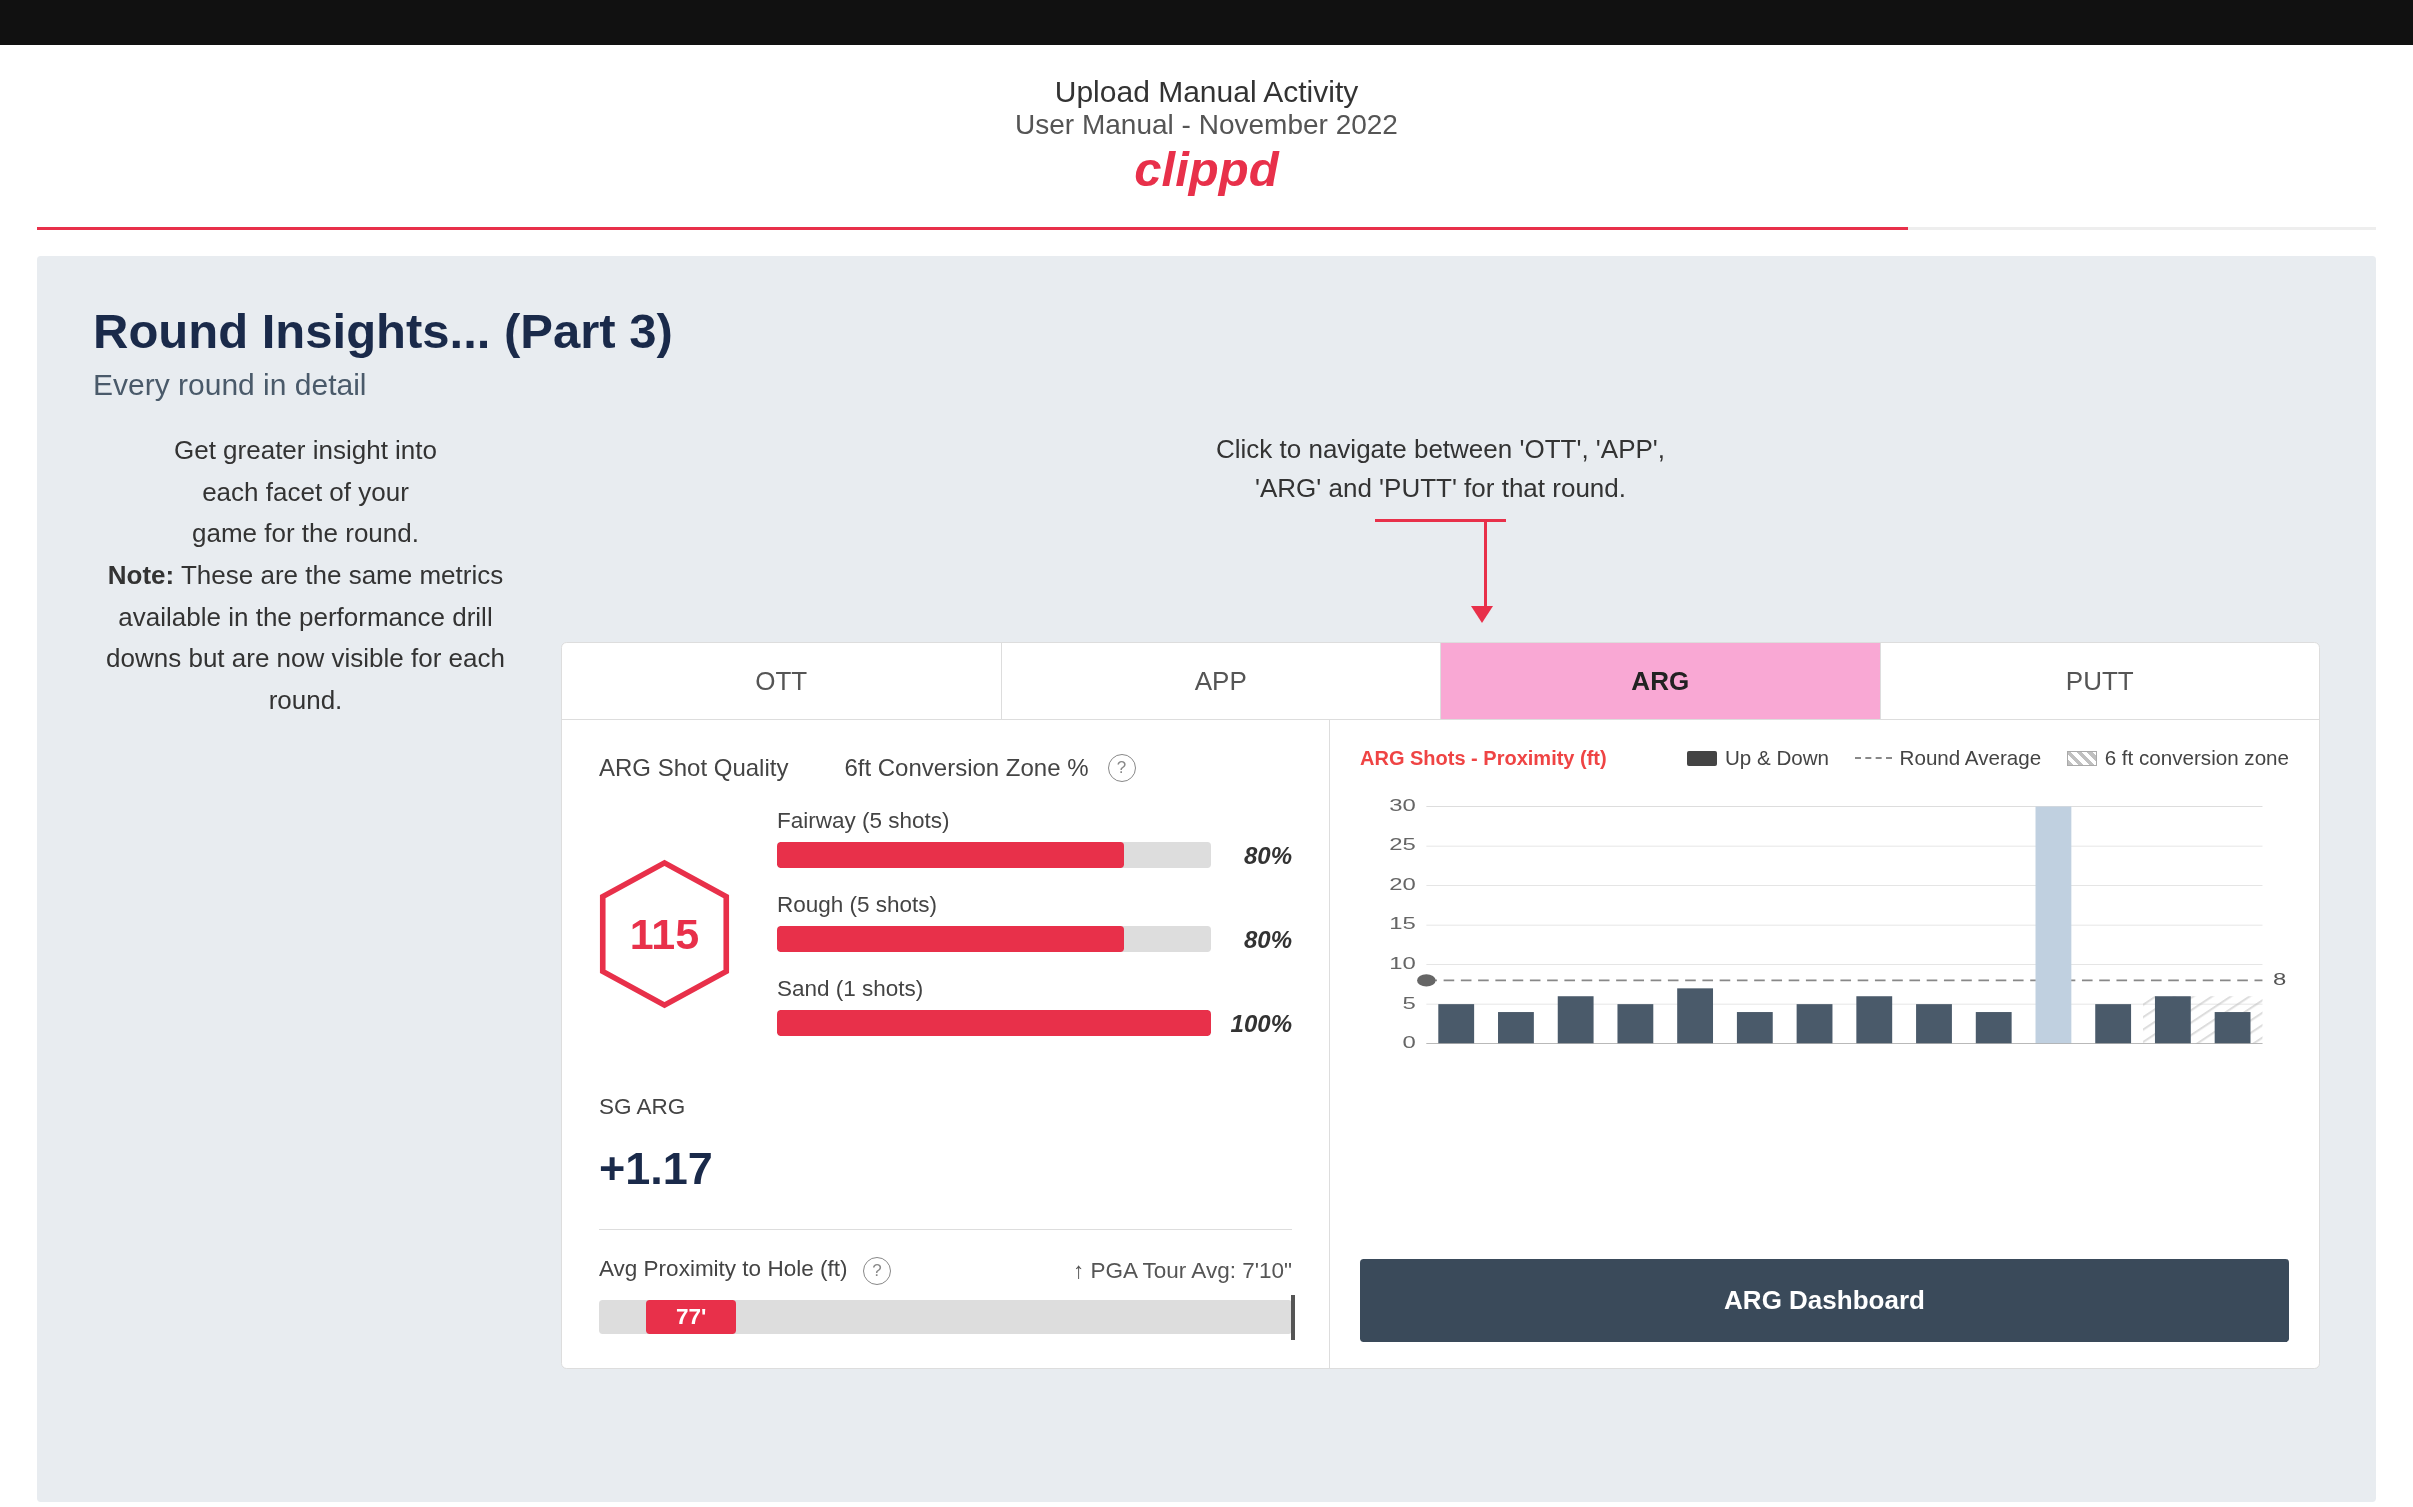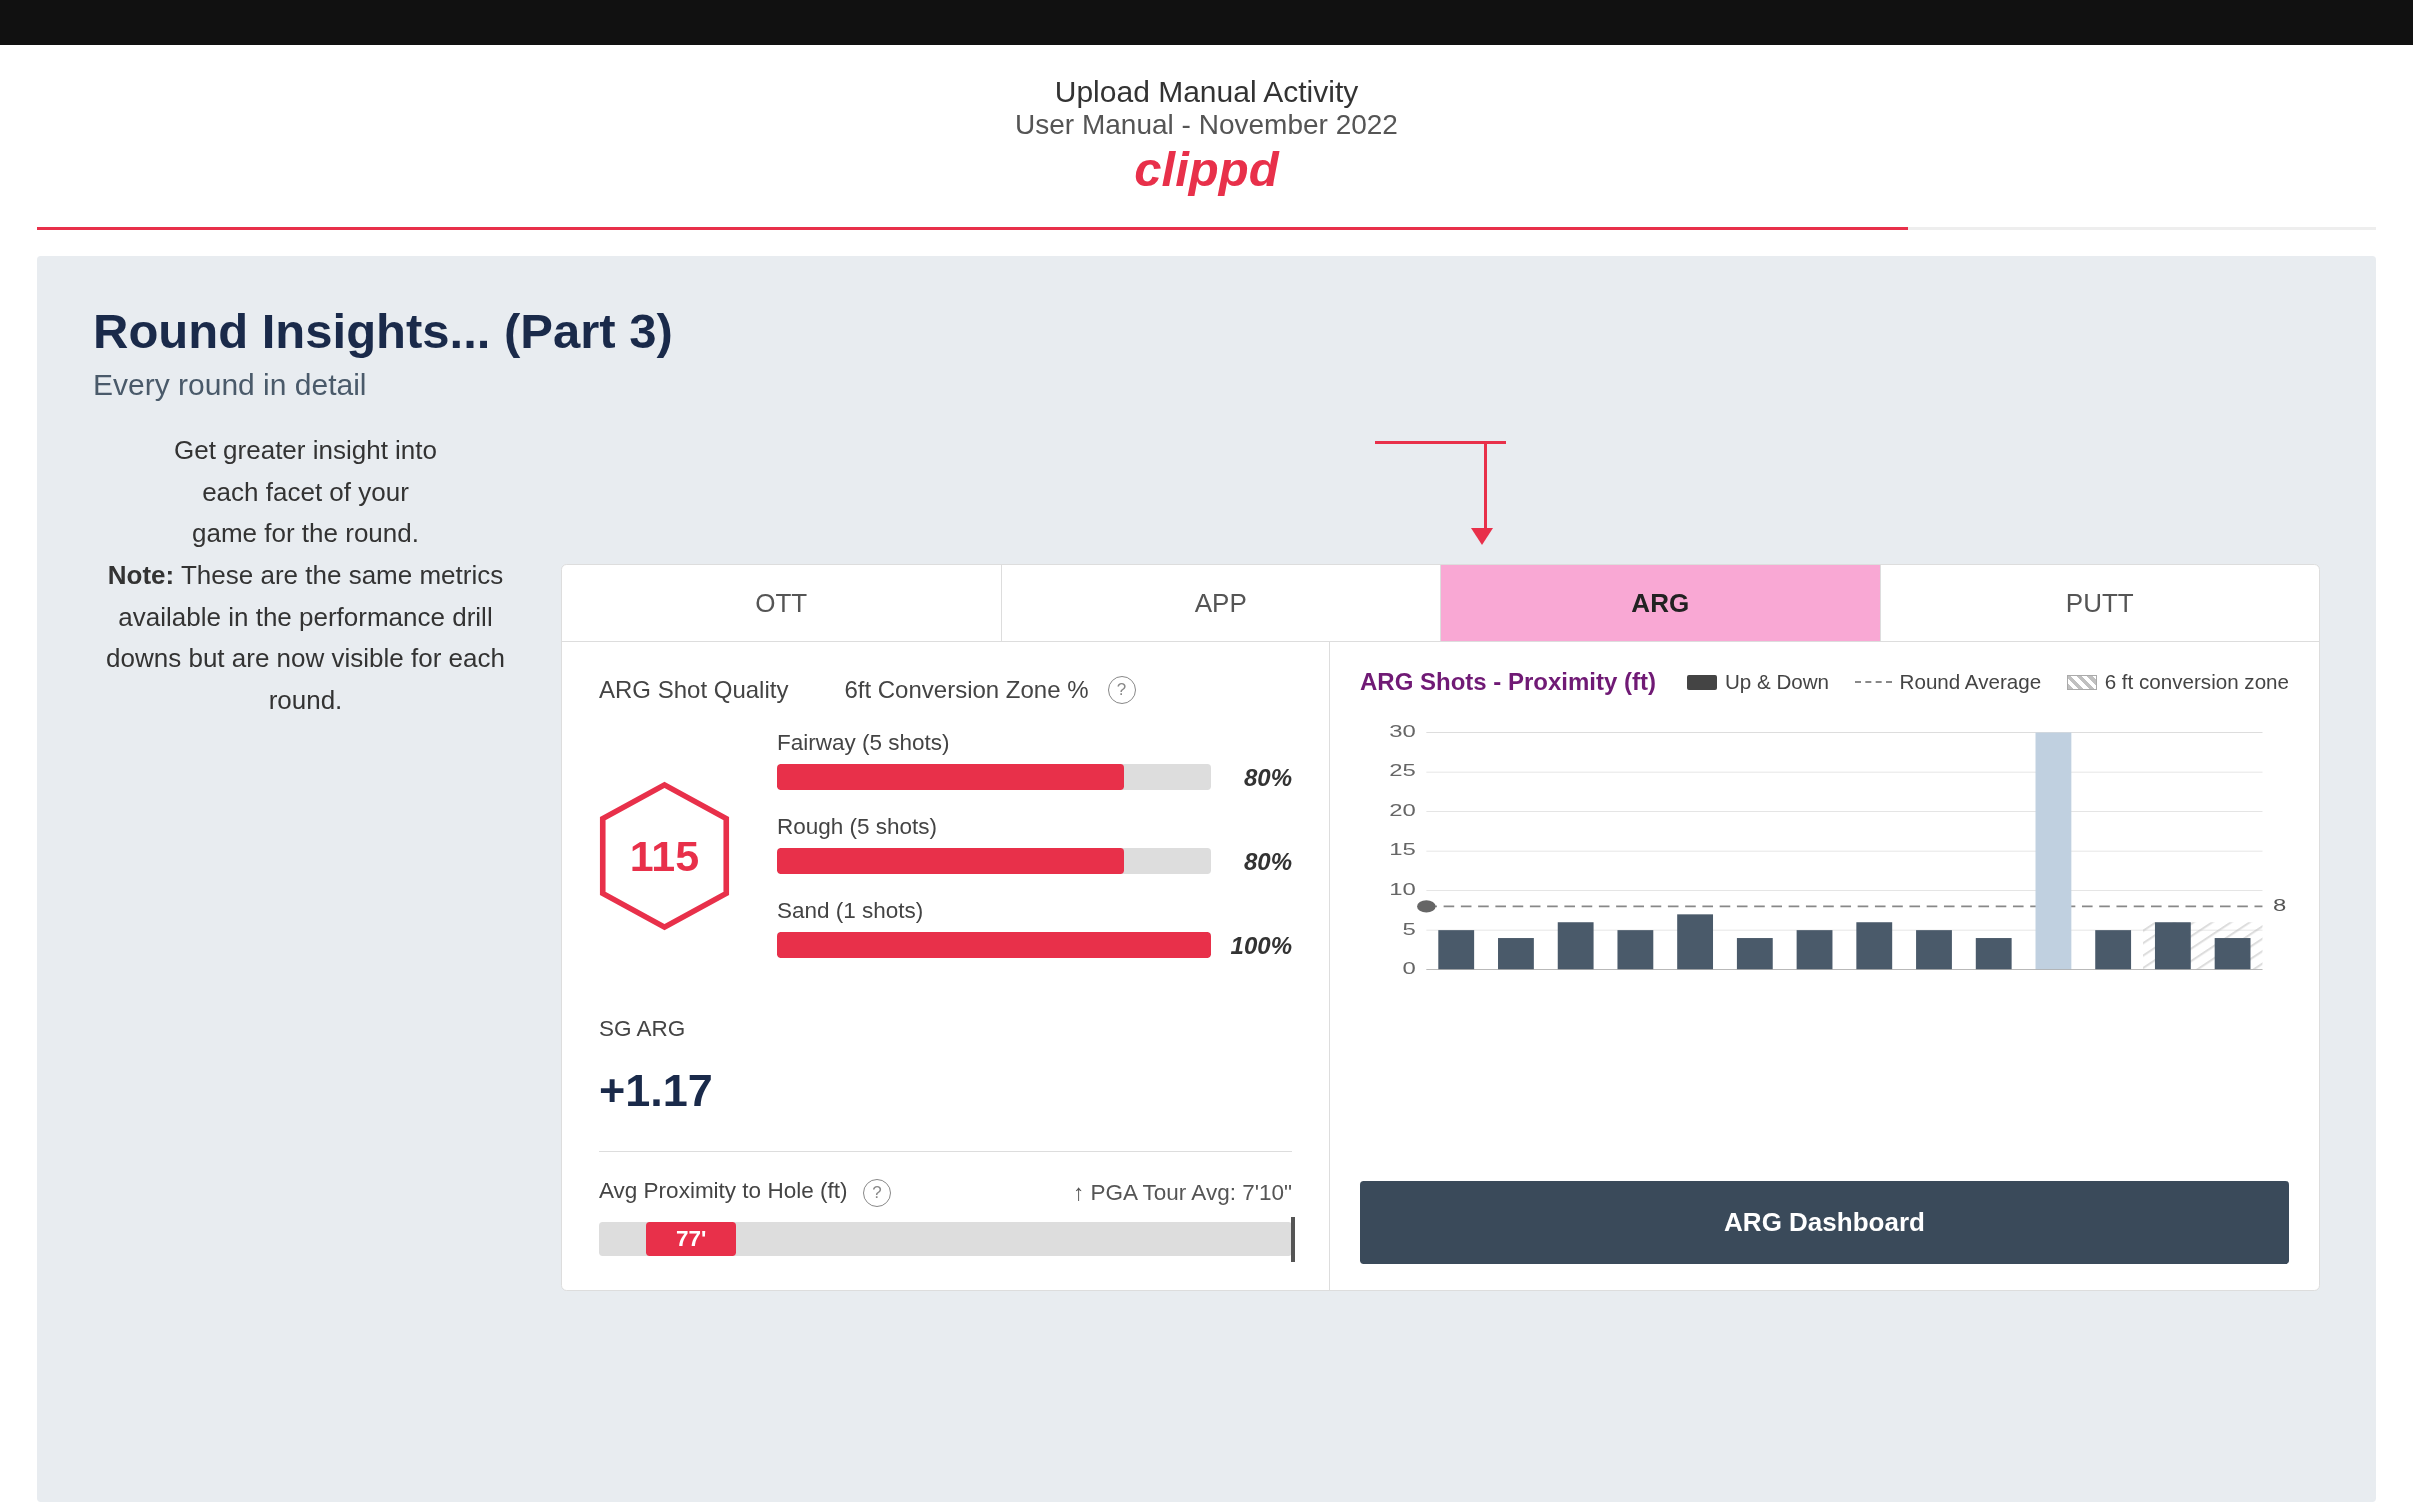--- a/index.html
+++ b/index.html
@@ -302,23 +302,23 @@
 
     .chart-header {
       display: flex;
       align-items: center;
       justify-content: space-between;
       margin-bottom: 19px;
       font-size: 22.5px;
       color: #444;
     }
     .chart-title {
-      font-size: 24px;
+      font-size: 20px;
       font-weight: 600;
-      color: #701a75;
+      color: #ef4444;
     }
     .legend {
       display: flex;
       align-items: center;
       gap: 26px;
       flex-wrap: wrap;
     }
     .legend-item {
       display: flex;
       align-items: center;
@@ -407,20 +407,21 @@
         each facet of your<br>
         game for the round.<br>
         <strong>Note:</strong>
         <span> These are the same metrics available in the performance drill downs but are now visible for each round.</span>
       </p>
     </div>
 
     <div style="flex:1; position: relative;">
 
       <div style="text-align:center; margin-bottom: 19px; color:#333; font-size:26px; line-height:1.5;">
+        <span>Click to navigate between 'OTT', 'APP',<br>'ARG' and 'PUTT' for that round.</span>
         <div style="display:flex; justify-content:center; margin-top:11.2px;">
           <div style="position:relative; width:131px;">
             <div style="height:2.8px; background:#e8304a; width:100%;"></div>
             <div style="width:2.8px; height:84px; background:#e8304a; margin-left:auto; margin-right:19px;"></div>
             <div style="width:0;height:0;border-left:11.2px solid transparent;border-right:11.2px solid transparent;border-top:17px solid #e8304a; margin-left:auto; margin-right:13px;"></div>
           </div>
         </div>
       </div>
 
       <div class="card">

